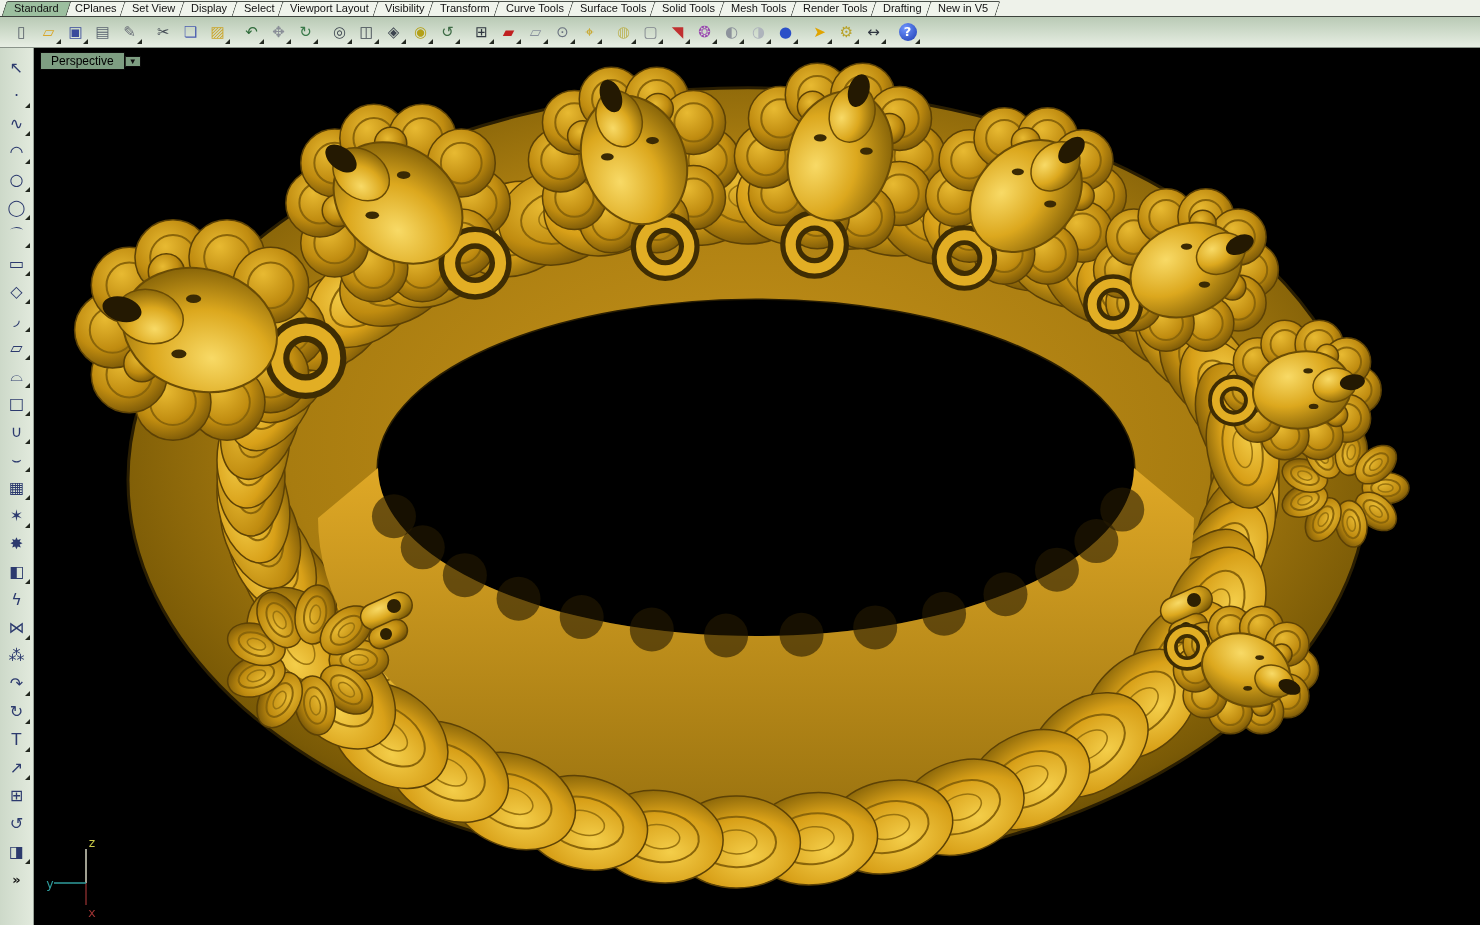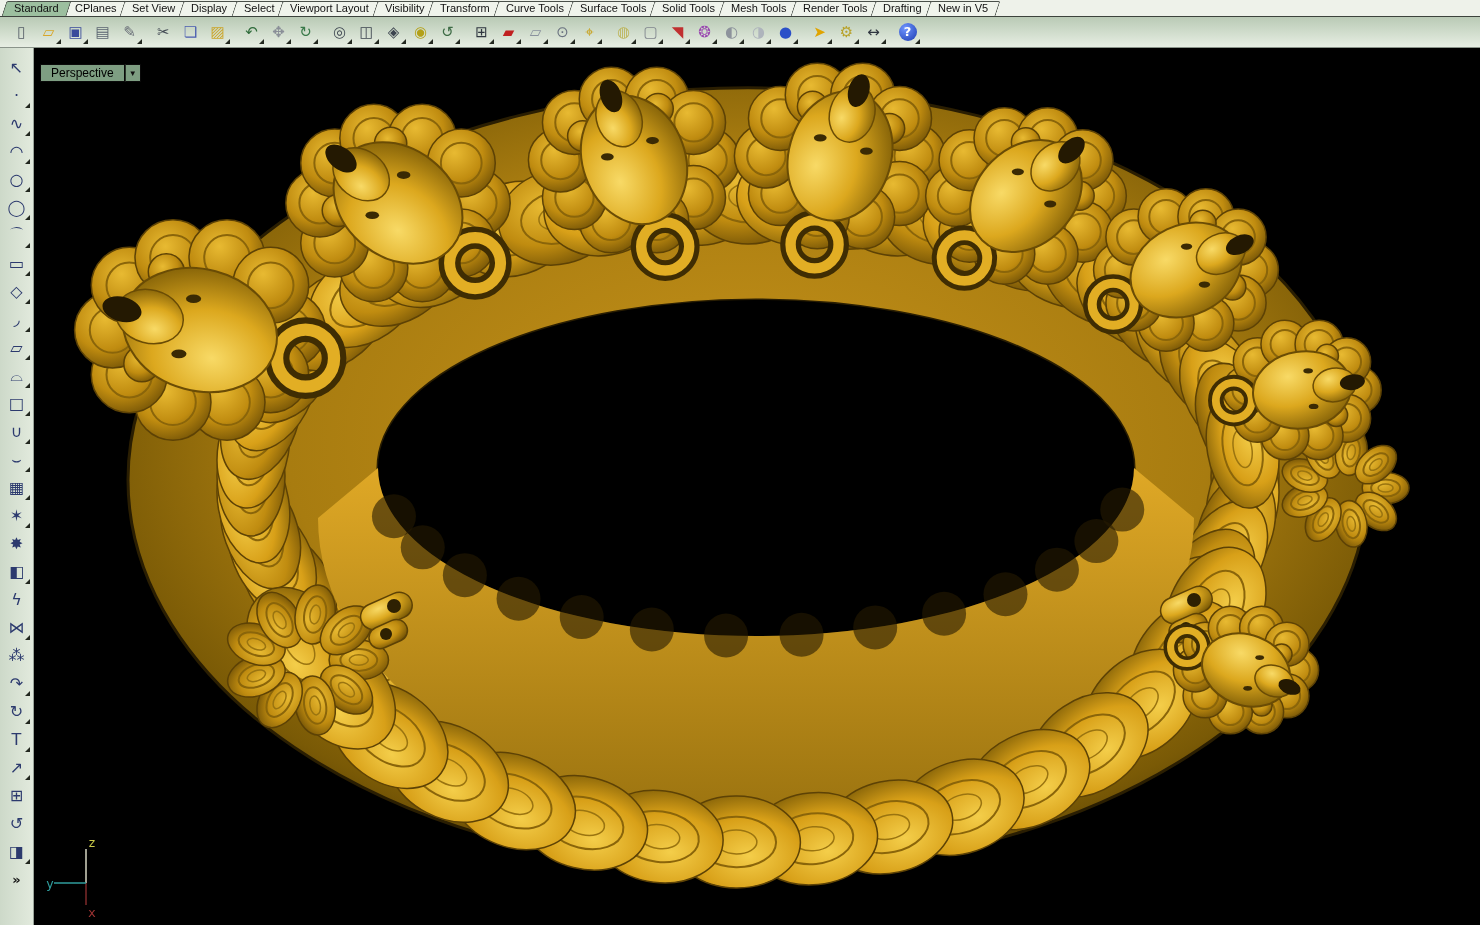--- a/index.html
+++ b/index.html
@@ -36,21 +36,21 @@
              border-right:1px solid #9aa49a; display:flex; flex-direction:column;
              align-items:center; padding-top:5px; }
   .sbtn { width:28px; height:28px; position:relative; border:none; background:transparent;
           color:#2c3a6e; font-size:16px; display:flex; align-items:center;
           justify-content:center; font-family:"DejaVu Sans",sans-serif; cursor:default; }
   .sbtn.more { color:#111; font-size:13px; font-weight:bold; }
 
   .viewport { position:relative; flex:1; background:#000; overflow:hidden; }
   #scene { position:absolute; inset:0; width:100%; height:100%; display:block; }
 
-  .vplabel-wrap { position:absolute; top:16px; left:6px; display:flex; z-index:5; }
+  .vplabel-wrap { position:absolute; top:4px; left:6px; display:flex; z-index:5;align-items:center; }
   .vplabel { background:#7e9e82; color:#000; font-size:12px; padding:1px 10px;
              border:1px solid #0a0a0a; }
   .vpdrop  { background:#7e9e82; border:1px solid #0a0a0a; border-left:1px solid #2a342a;
              width:16px; display:flex; align-items:center; justify-content:center;
              font-size:8px; color:#101010; }
   .gnomon { position:absolute; left:8px; bottom:4px; z-index:4; }
   .gnomon text { font-size:13px; font-family:"DejaVu Sans Mono",monospace; }
 </style>
 </head>
 <body>

